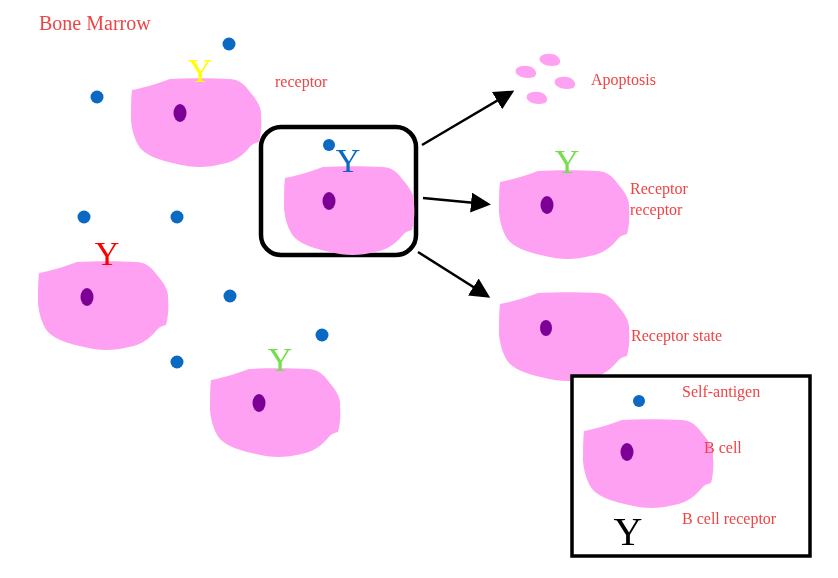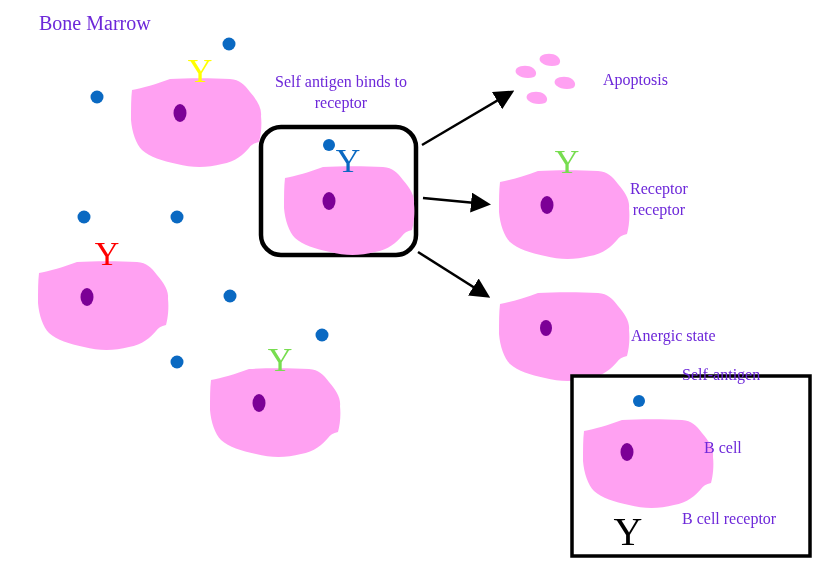--- a/index.html
+++ b/index.html
@@ -1,18 +1,18 @@
 <!DOCTYPE html>
 <html><head>
 <meta charset="utf-8">
 <style>
   html,body{margin:0;padding:0;background:#ffffff;}
   body{width:838px;height:578px;position:relative;overflow:hidden;font-family:"Liberation Serif","DejaVu Serif",serif;color:#000;}
   svg{position:absolute;left:0;top:0;}
-  .lbl{position:absolute;font-size:16px;line-height:21px;color:#6d28d9;text-align:center;}
+  .lbl{position:absolute;font-size:16px;line-height:21px;color:#ef4444;}
   .title{font-size:20px;}
 </style>
 </head>
 <body>
 
 <svg width="838" height="578" viewBox="0 0 838 578">
   <defs>
     <path id="cellShape" d="M0,0 C10,-2 25,-6 38,-11 C55,-12 80,-12 98,-11 C108,-10 112,-6 118,2 C125,10 130,18 129,26 C130,35 129,45 127,52 C122,53 119,55 117,58 C112,64 103,72 90,74 C75,78 60,78 45,74 C30,71 18,67 10,60 C4,54 0,42 -1,30 C-1,18 -1,8 0,0 Z"></path>
     <path id="fragShape" d="M0,0 C4,-3 12,-3 16,0 C20,3 20,7 17,9 C12,11 4,10 1,7 C-2,5 -2,2 0,0 Z"></path>
     <marker id="arrowHead" markerWidth="8" markerHeight="8" refX="6" refY="4" orient="auto" markerUnits="strokeWidth">
@@ -83,28 +83,27 @@
     <circle cx="639" cy="401" r="6" class="antigen-fill" fill="#0a69c2"></circle>
     <use href="#cellShape" transform="translate(584,431)" class="cell-fill" fill="#ffa1f2"></use>
     <ellipse cx="627" cy="452" rx="6.5" ry="9" class="nucleus-fill" fill="#7c0096"></ellipse>
     <text x="628" y="545" text-anchor="middle" font-size="40" class="rcp" font-family="Liberation Serif, serif" fill="#000000">Y</text>
   </g>
 </svg>
 
 <div class="lbl title" style="left:39px;top:13px;">Bone Marrow</div>
 
 <div class="lbl" style="left:275px;top:71px;">
-  <div>Self antigen binds to</div>
   <div>receptor</div>
 </div>
 
-<div class="lbl" style="left:591px;top:69px;margin-left:12px;">Apoptosis</div>
+<div class="lbl" style="left:591px;top:69px;">Apoptosis</div>
 
 <div class="lbl" style="left:630px;top:178px;">
   <div>Receptor</div>
   <div>receptor</div>
 </div>
 
-<div class="lbl" style="left:631px;top:325px;">Anergic state</div>
+<div class="lbl" style="left:631px;top:325px;">Receptor state</div>
 
-<div class="lbl" style="left:682px;top:364px;">Self-antigen</div>
+<div class="lbl" style="left:682px;top:381px;">Self-antigen</div>
 <div class="lbl" style="left:704px;top:437px;">B cell</div>
 <div class="lbl" style="left:682px;top:508px;">B cell receptor</div>
 
 </body></html>

